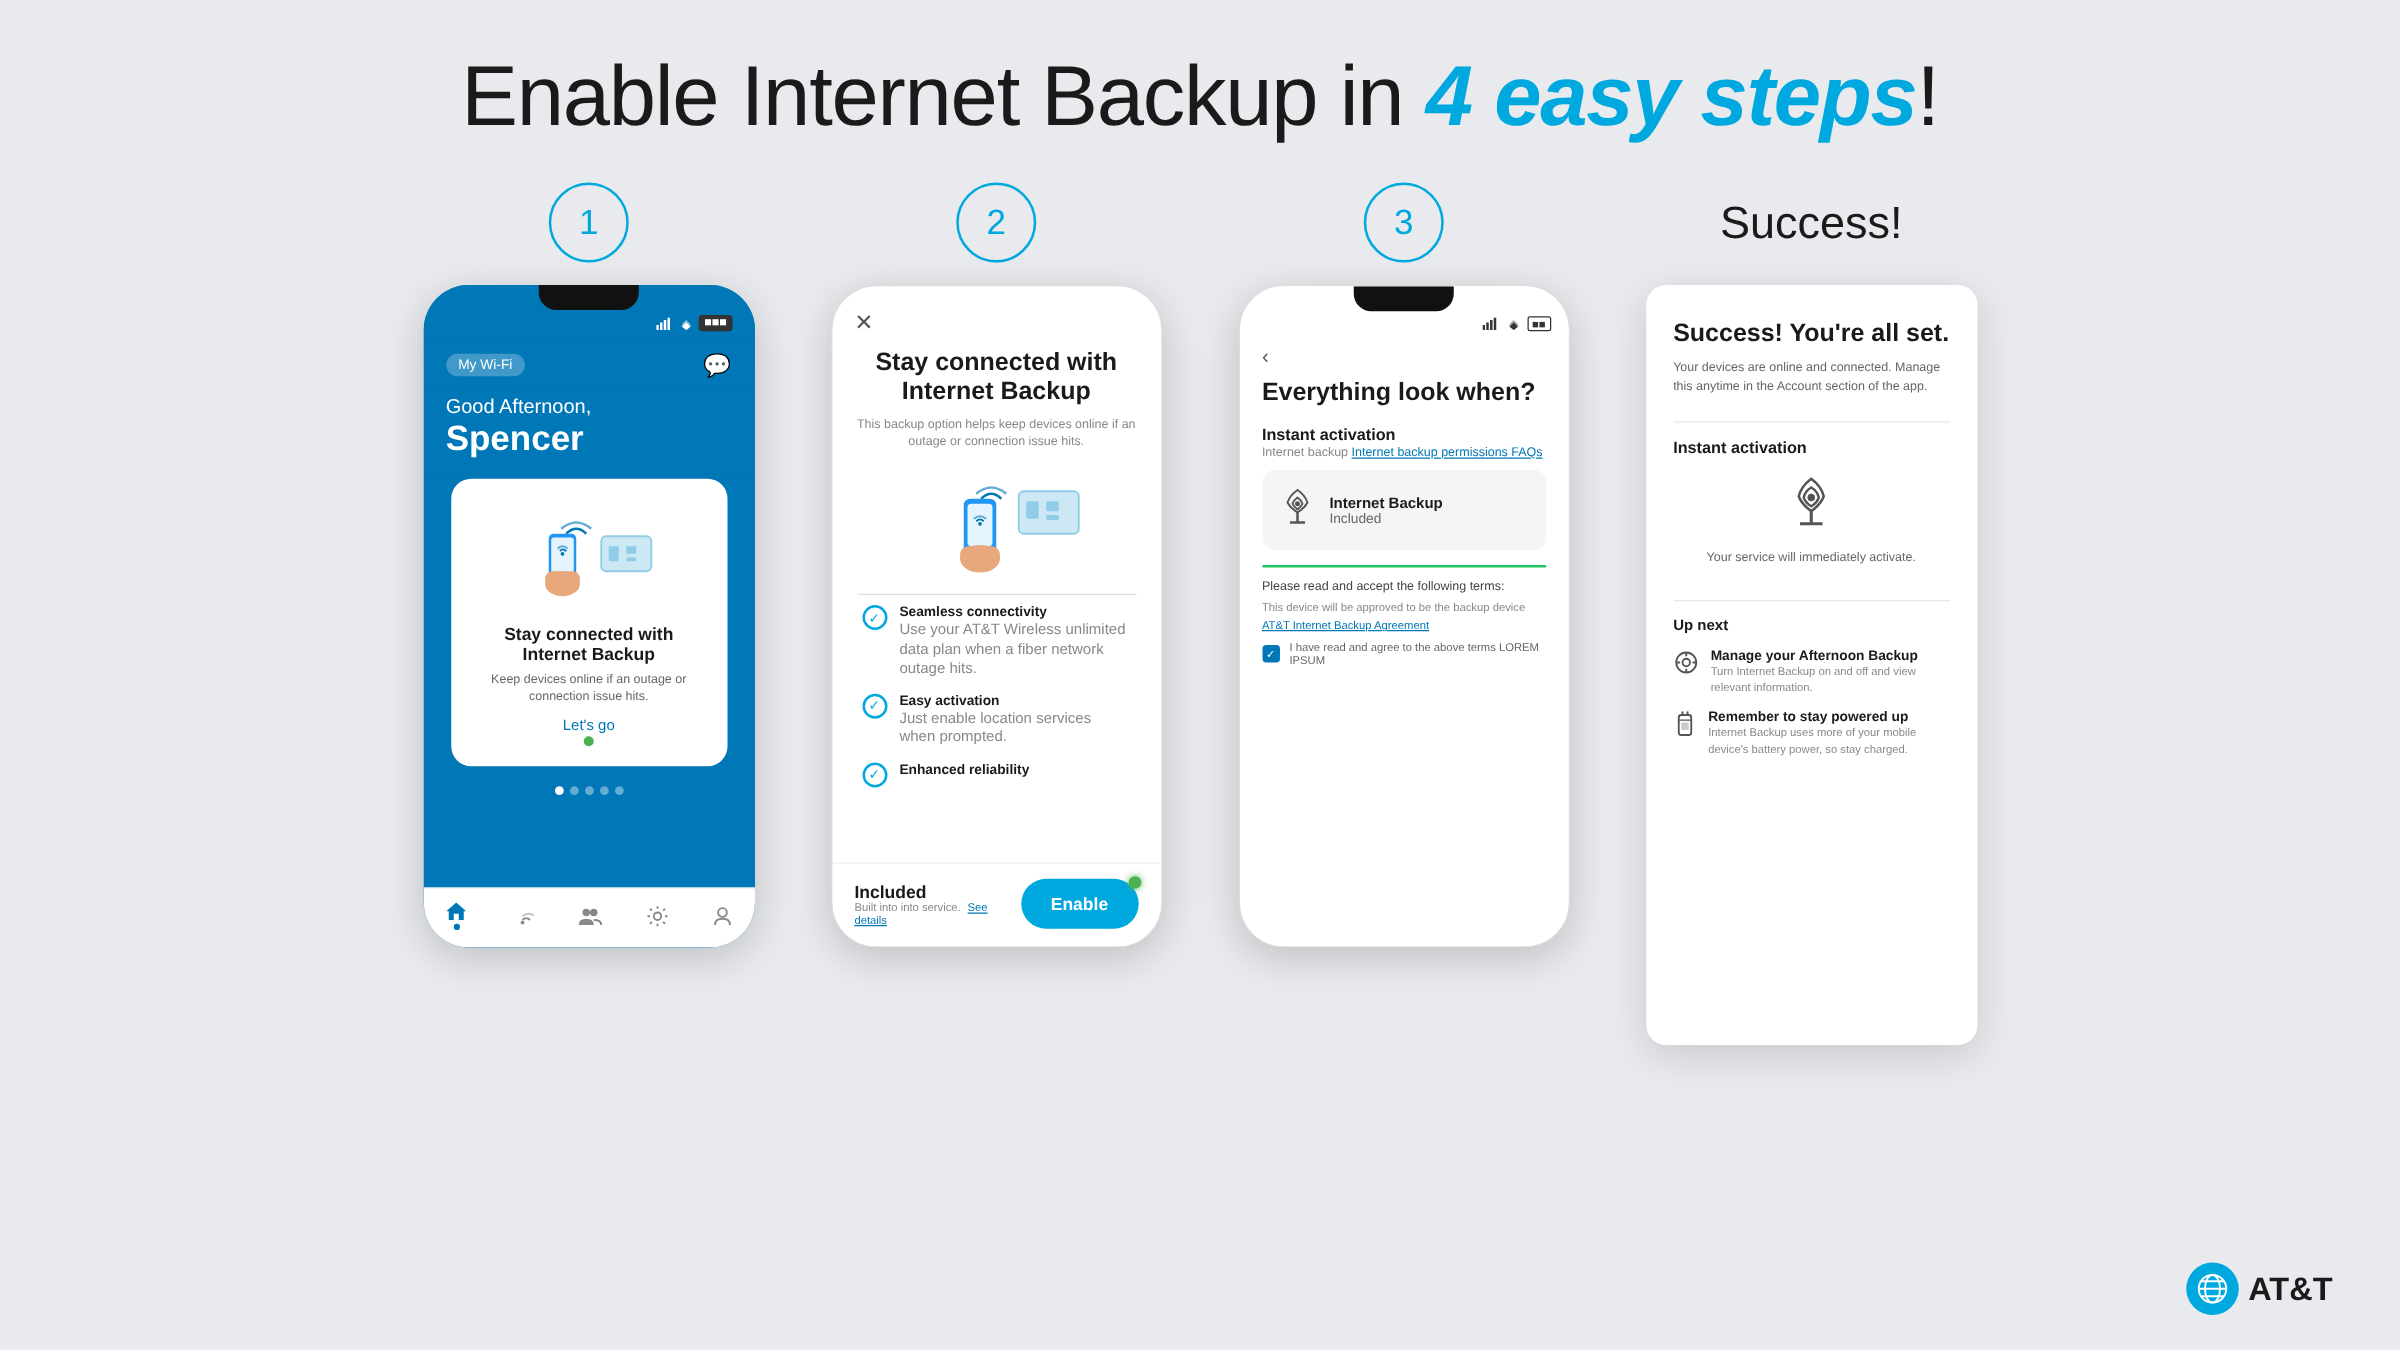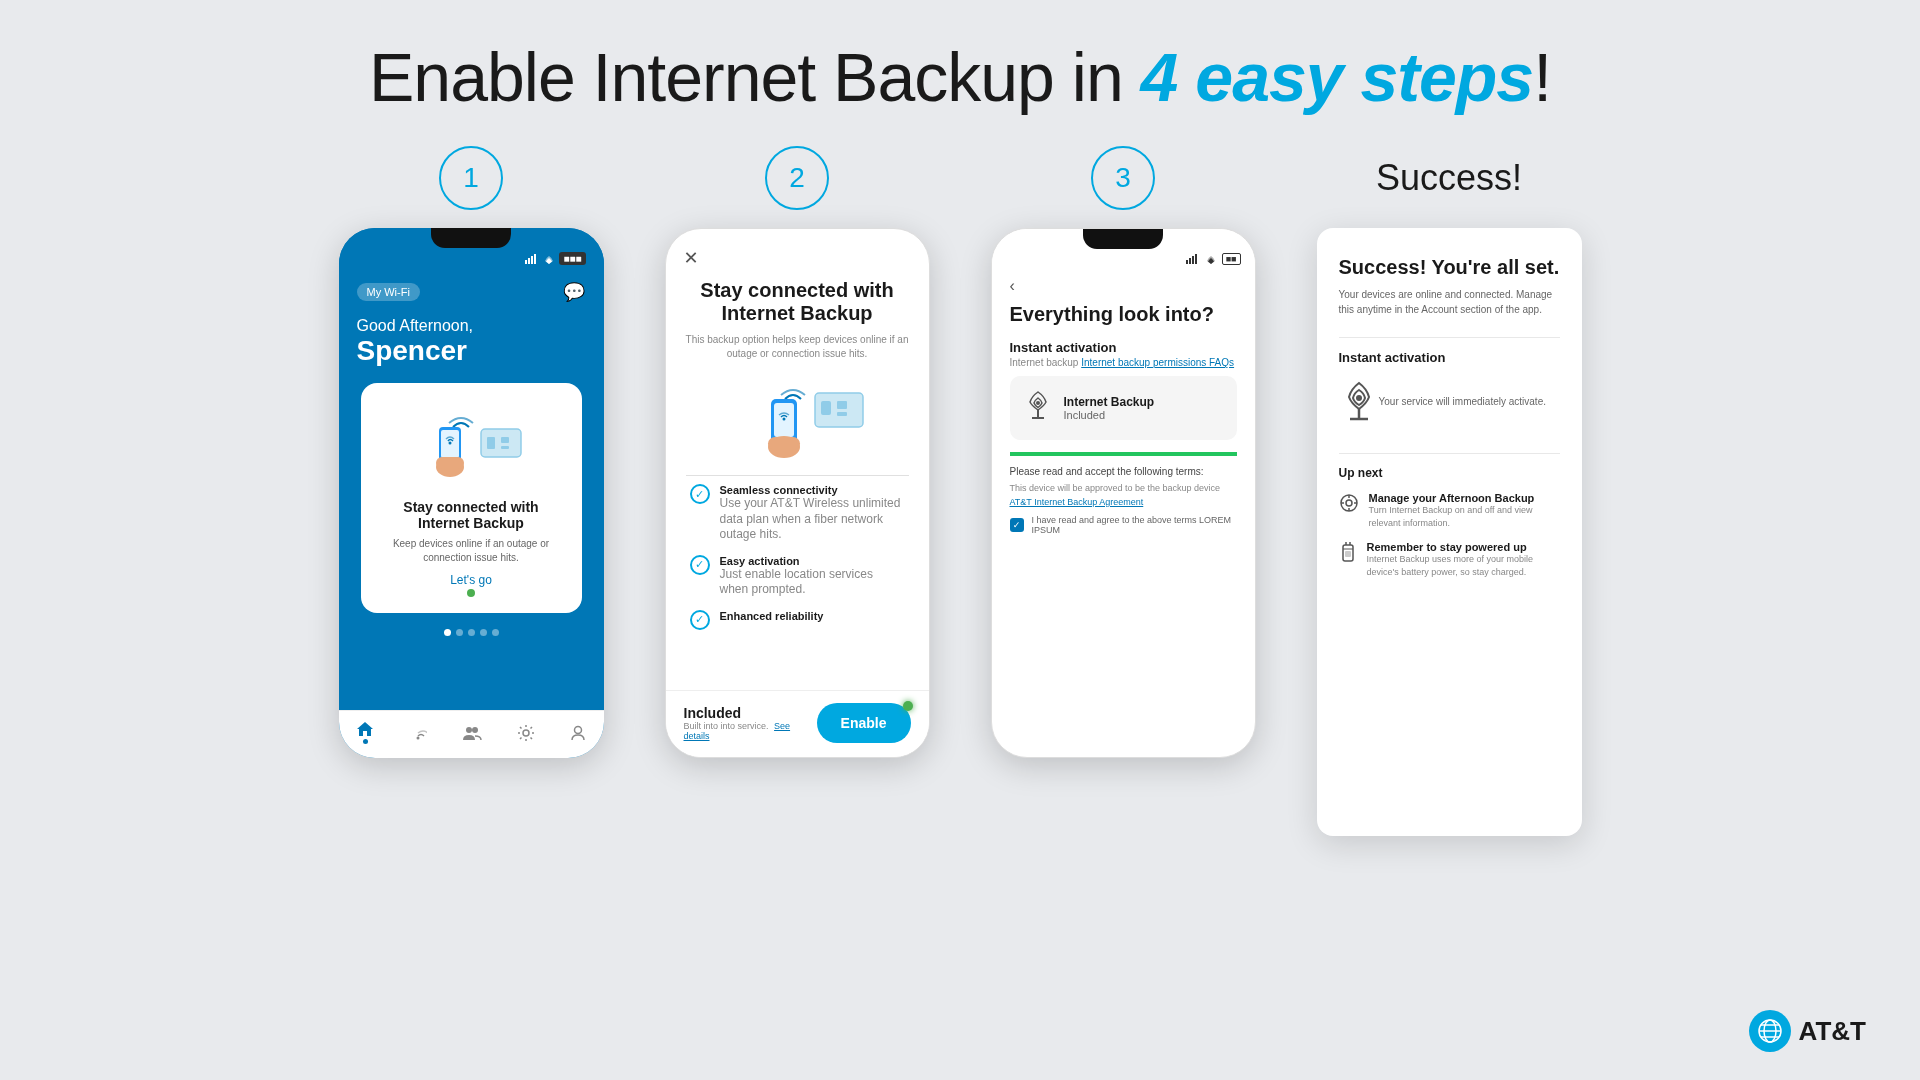--- a/index.html
+++ b/index.html
@@ -461,21 +461,21 @@
     }
 
     .backup-card-text p {
       font-size: 11px;
       color: #666;
     }
 
     .terms-section {
       margin-top: 10px;
       padding-top: 10px;
-      border-top: 4px solid #22c55e;
+      border-top: 2px solid #22c55e;
     }
 
     .terms-title {
       font-size: 10px;
       color: #444;
       margin-bottom: 6px;
     }
 
     .terms-backup {
       font-size: 9px;
@@ -864,21 +864,21 @@
             </svg>
           <svg width="12" height="10" viewBox="0 0 12 10">
               <path d="M6 2 Q9 4 10 7 L6 10 L2 7 Q3 4 6 2Z" fill="#333" opacity="0.4"></path>
               <path d="M6 4 Q8 5.5 9 7.5 L6 10 L3 7.5 Q4 5.5 6 4Z" fill="#333"></path>
             </svg>
           <span style="font-size:9px;border:1px solid #333;border-radius:2px;padding:0 3px;">■■</span>
         </span>
       </div>
       <div class="back-btn">‹</div>
       <div class="content">
-        <h2>Everything look into?</h2>
+        <h2>Everything look when?</h2>
         <div class="activation-section">
           <div class="activation-title">Instant activation</div>
           <div class="activation-sub">
             Internet backup <a href="#" style="color:#0077b6;">Internet backup permissions FAQs</a>
           </div>
           <div class="backup-card">
             <div class="backup-icon">
               <svg width="28" height="34" viewBox="0 0 28 34">
                 <path d="M14 4 Q20 8 22 14 Q20 18 14 22 Q8 18 6 14 Q8 8 14 4Z" stroke="#555" stroke-width="1.5" fill="none"></path>
                 <path d="M14 10 Q17 12 18 15 Q17 17.5 14 19.5 Q11 17.5 10 15 Q11 12 14 10Z" stroke="#555" stroke-width="1.5" fill="none"></path>
@@ -906,21 +906,21 @@
     </div>
   </div>
 
   <div class="step-col step-4-col">
     <div class="step-success-label">Success!</div>
     <div class="success-card">
       <h2 class="success-title">Success! You're all set.</h2>
       <p class="success-desc">Your devices are online and connected. Manage this anytime in the Account section of the app.</p>
       <div class="success-divider"></div>
       <div class="instant-activation-title">Instant activation</div>
-      <div style="display:flex;flex-direction:row;align-items:center;">
+      <div style="display:flex;flex-direction:column;align-items:center;">
         <div class="signal-icon-big">
           <svg width="40" height="48" viewBox="0 0 40 48">
             <path d="M20 6 Q28 12 30 20 Q28 26 20 32 Q12 26 10 20 Q12 12 20 6Z" stroke="#555" stroke-width="2" fill="none"></path>
             <path d="M20 13 Q25 16 26 21 Q25 25 20 28 Q15 25 14 21 Q15 16 20 13Z" stroke="#555" stroke-width="2" fill="none"></path>
             <circle cx="20" cy="21" r="3" fill="#555"></circle>
             <line x1="20" y1="32" x2="20" y2="42" stroke="#555" stroke-width="2.5"></line>
             <line x1="11" y1="42" x2="29" y2="42" stroke="#555" stroke-width="2.5"></line>
           </svg>
         </div>
         <p class="your-service-text">Your service will immediately activate.</p>

